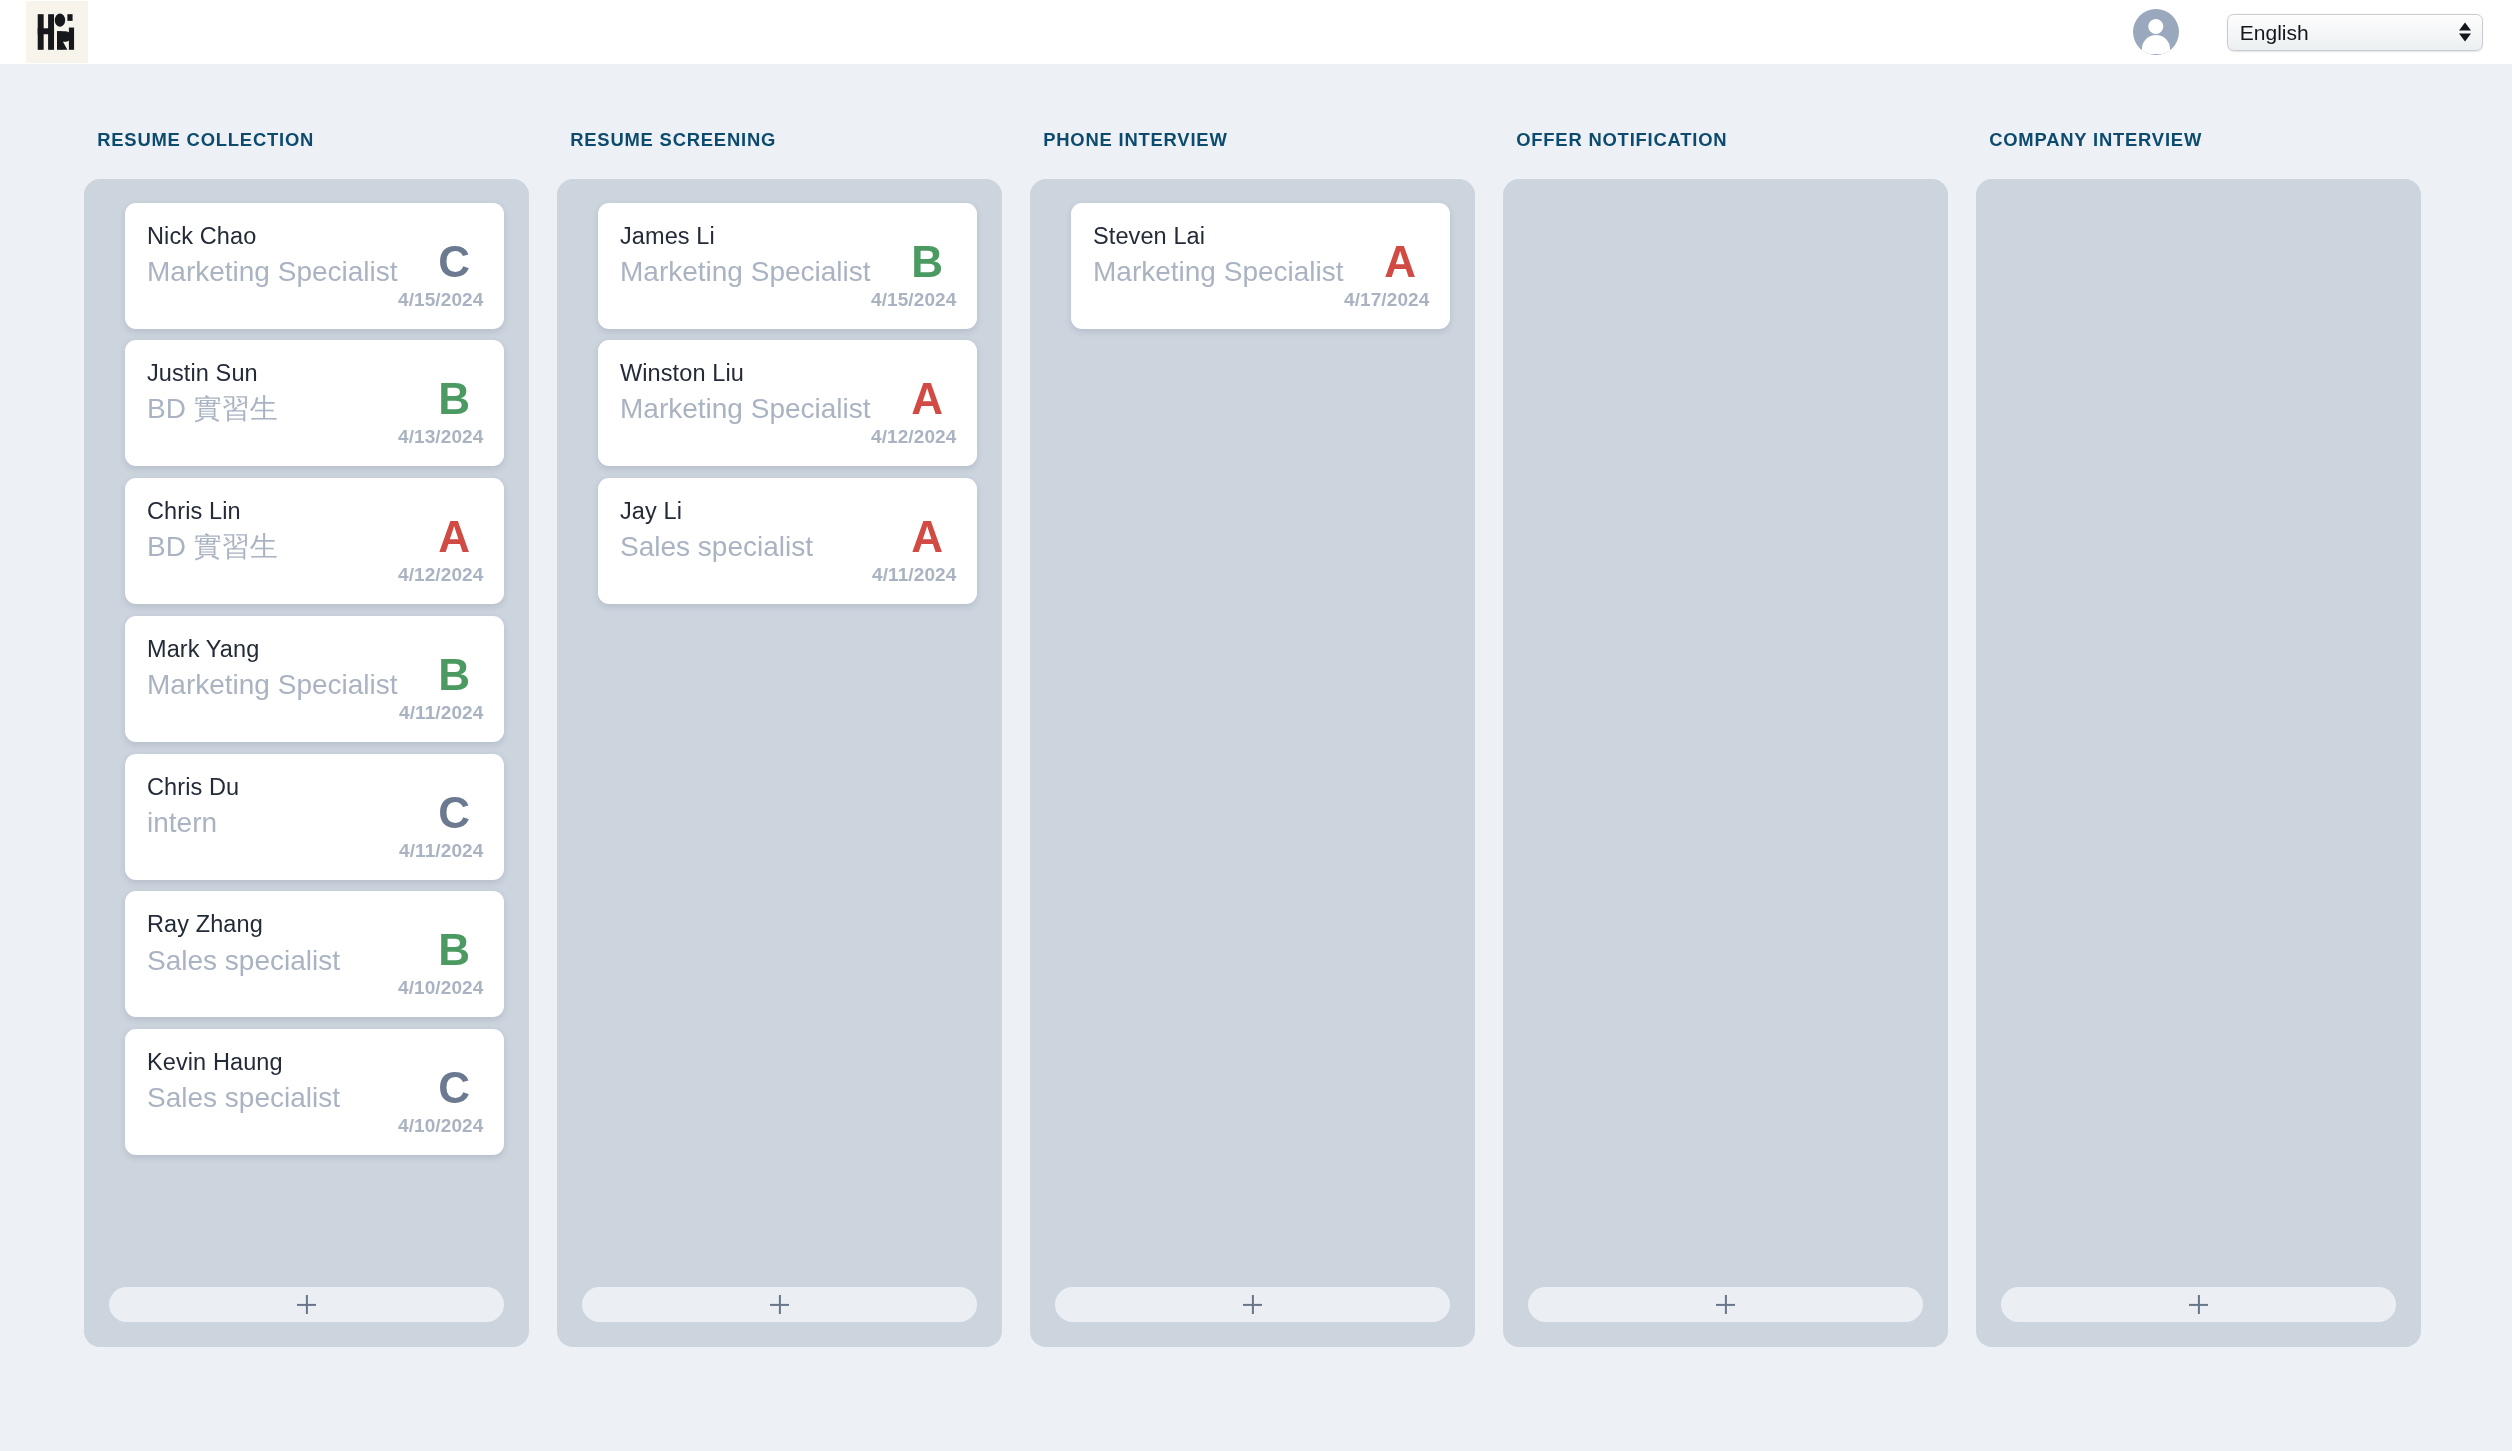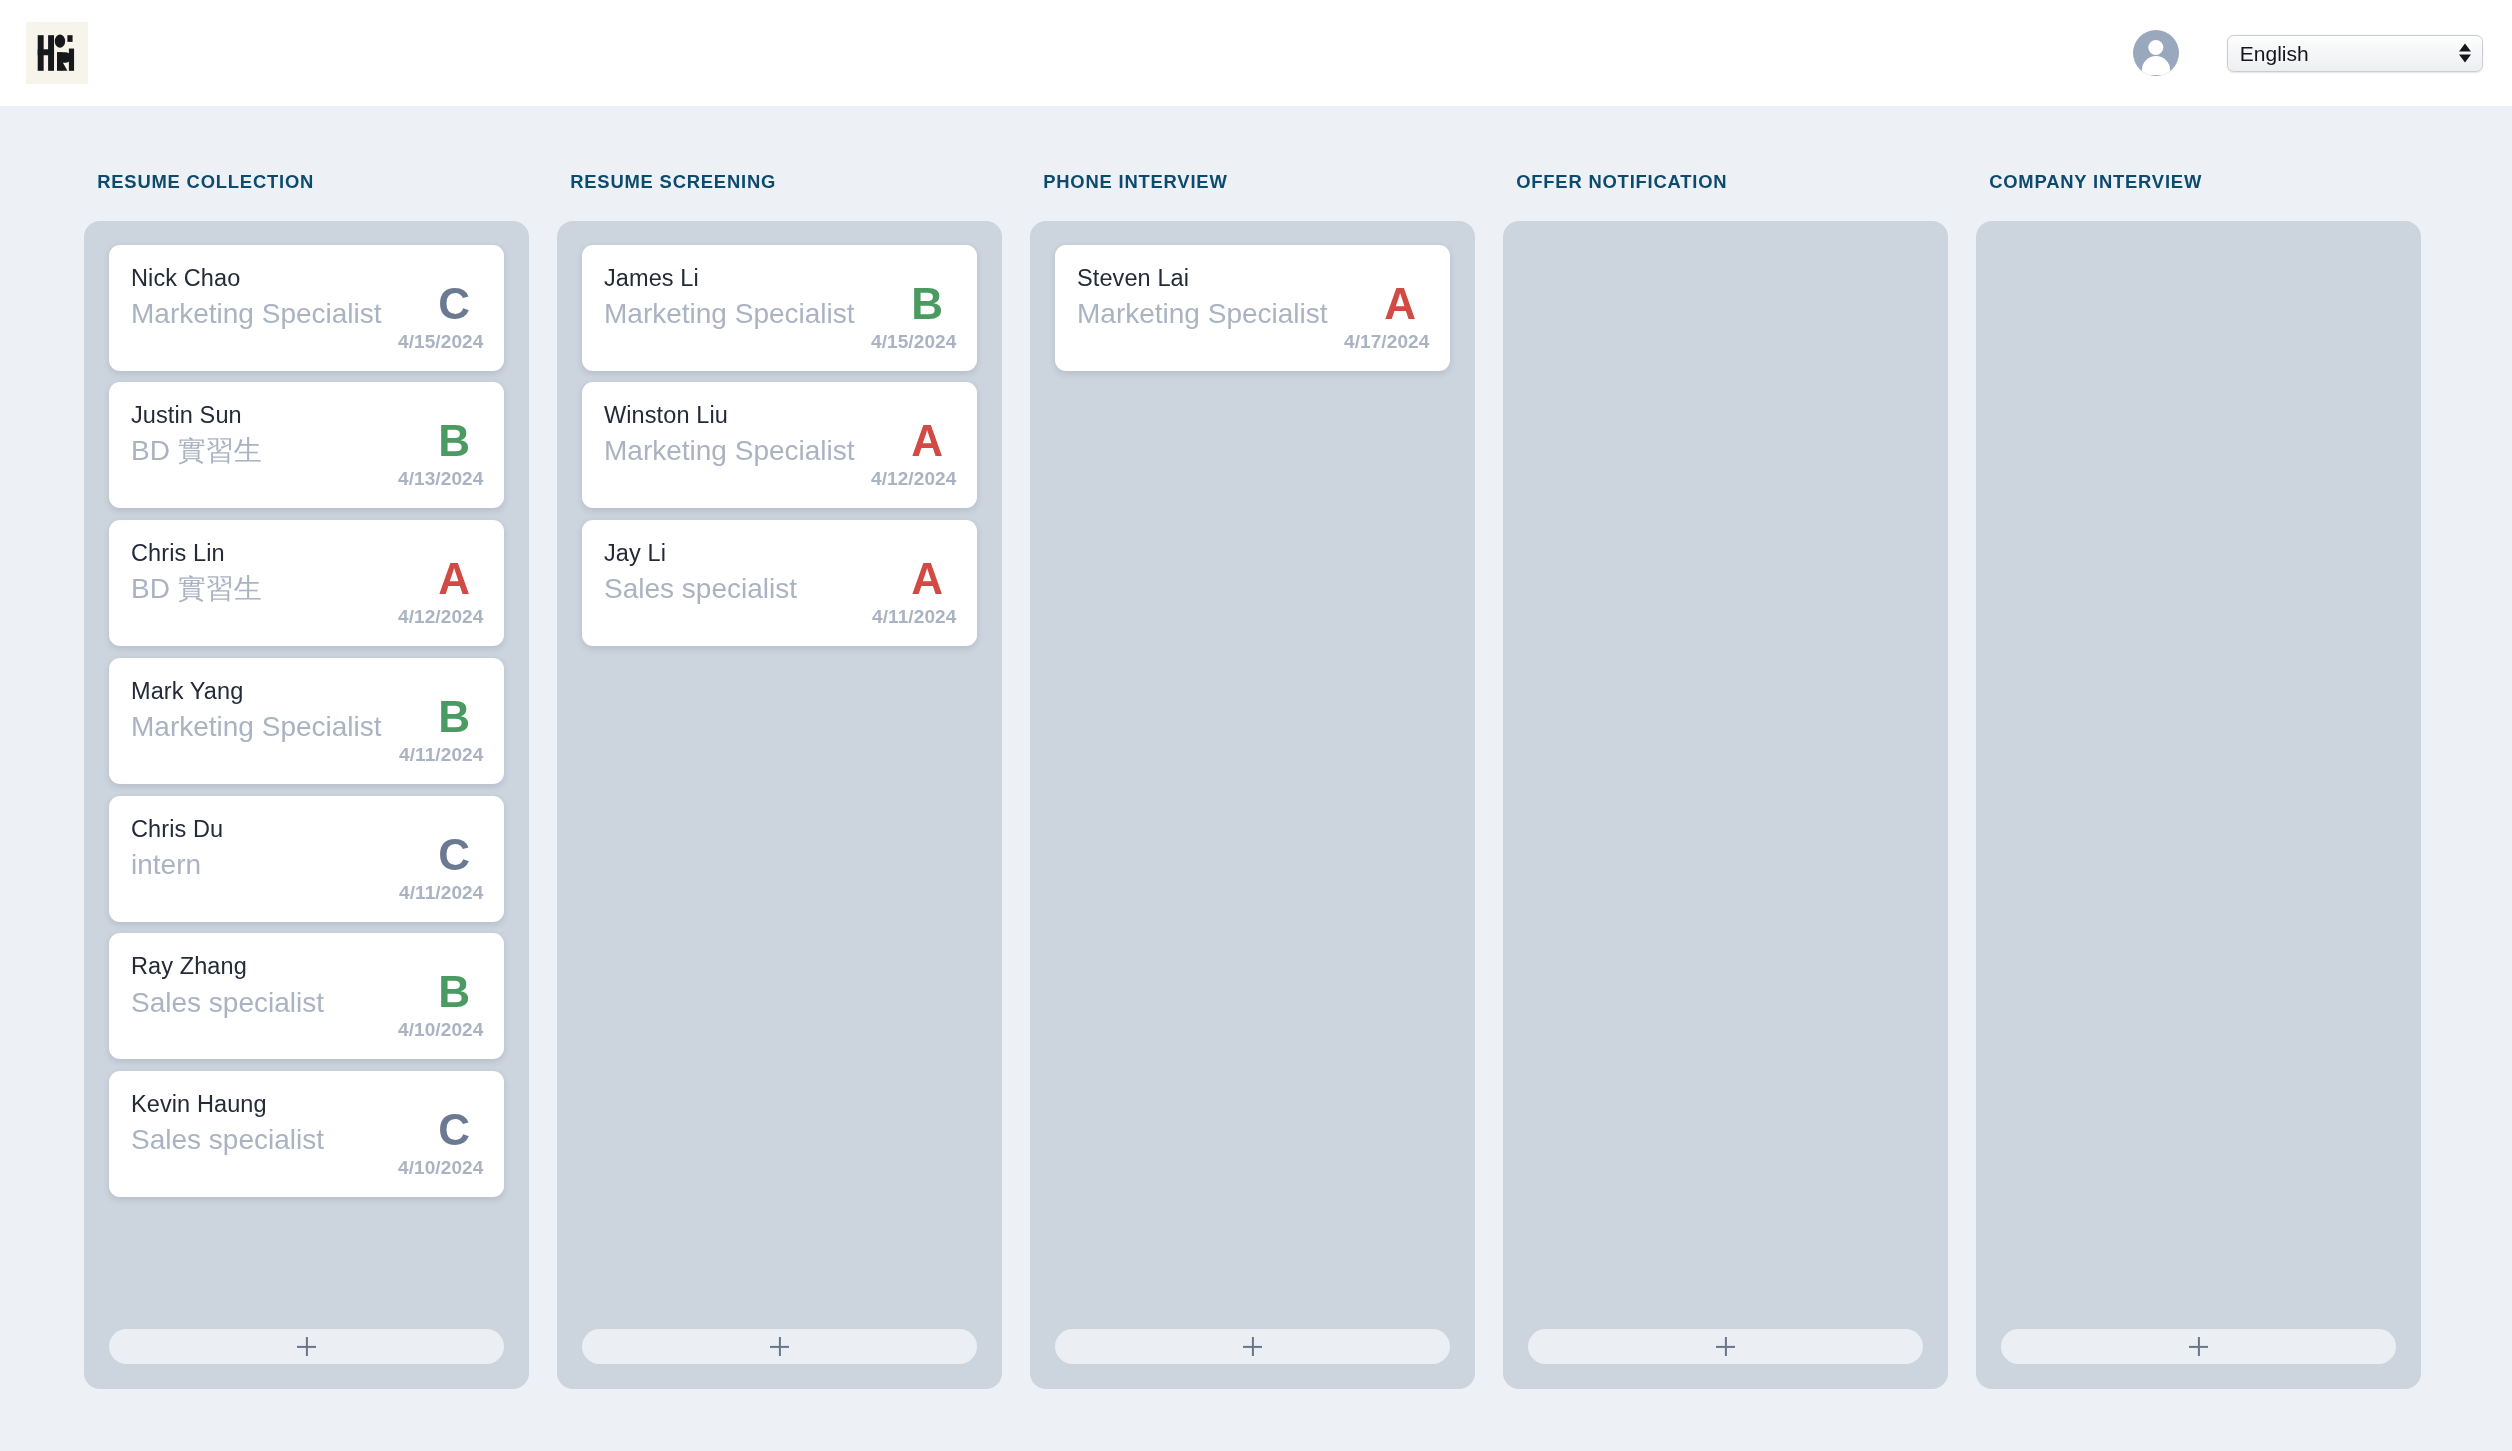--- a/index.html
+++ b/index.html
@@ -9,21 +9,21 @@
     height: 1452px;
     background: #edf0f5;
     font-family: "Liberation Sans", "DejaVu Sans", sans-serif;
     overflow: hidden;
   }
 
   
   .header {
     position: relative;
     width: 2512px;
-    height: 106px;
+    height: 64px;
     background: #ffffff;
     display: flex;
     align-items: center;
   }
 
   .logo-box {
     margin-left: 26.4px;
     width: 62px;
     height: 62px;
     background: #f7f4ec;
@@ -161,20 +161,21 @@
   .cards { display: flex; flex-direction: column; gap: 11.8px; }
 
   .card {
     background: #ffffff;
     border-radius: 11px;
     padding: 19px 22px 16px 22px;
     box-shadow: 0 2.9px 6.6px rgba(40,55,80,0.13);
     position: relative;
     min-height: 126px;
     cursor: grab;
+    margin-left: 16px;
   }
   .card-name {
     font-size: 23.5px;
     font-weight: 500;
     color: #232a38;
     line-height: 1.22;
     letter-spacing: 0.1px;
   }
   .card-role {
     font-size: 28px;

